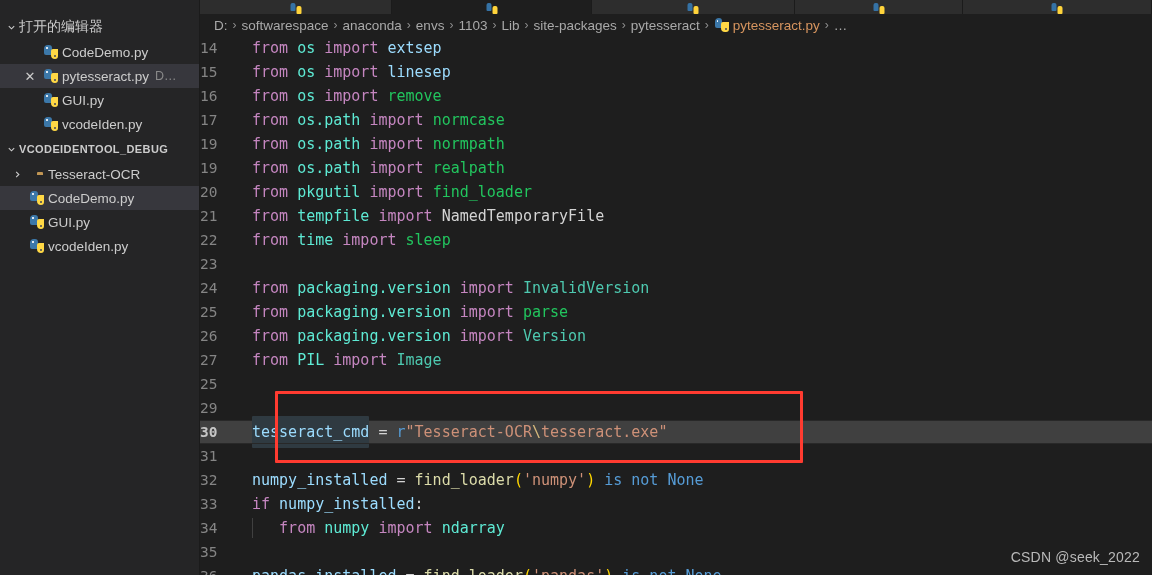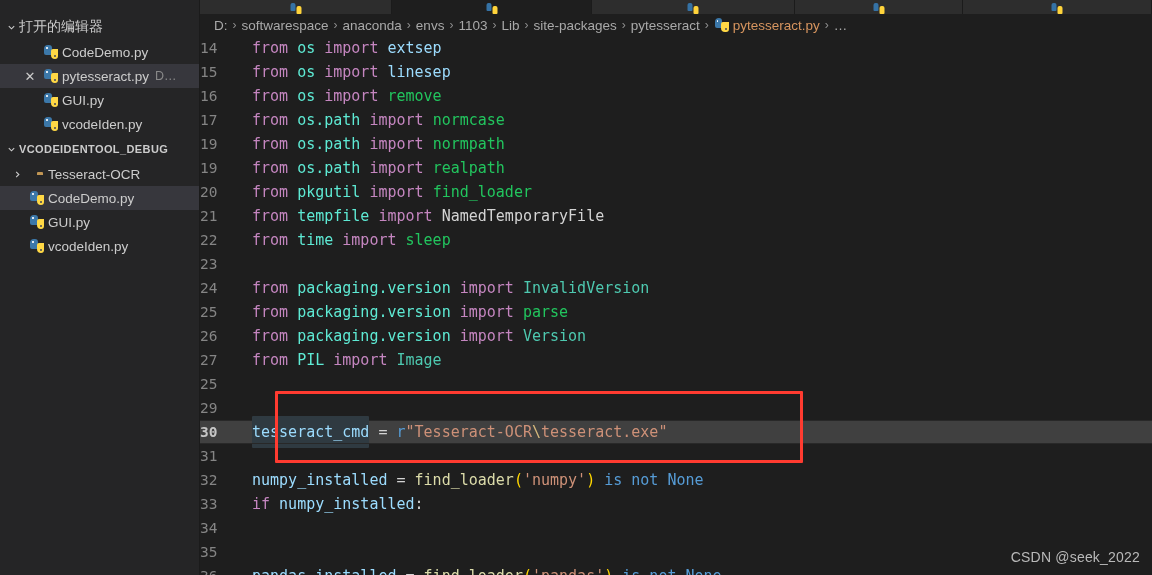--- a/index.html
+++ b/index.html
@@ -420,20 +420,21 @@
             <div class="line">
               <span class="gutter">32</span>
               <span class="code"><span class="t-var">numpy_installed</span><span class="t-op"> = </span><span class="t-fn">find_loader</span><span class="t-punct">(</span><span class="t-str">'numpy'</span><span class="t-punct">)</span><span class="t-op"> </span><span class="t-const">is not</span><span class="t-op"> </span><span class="t-const">None</span></span>
             </div>
             <div class="line">
               <span class="gutter">33</span>
               <span class="code"><span class="t-kw">if</span><span class="t-op"> </span><span class="t-var">numpy_installed</span><span class="t-op">:</span></span>
             </div>
             <div class="line">
               <span class="gutter">34</span>
+              <span class="code"><span class="indent-guide"></span>&nbsp;&nbsp;&nbsp;<span class="t-kw">from </span><span class="t-mod">numpy</span><span class="t-op"> </span><span class="t-kw">import </span><span class="t-mod">ndarray</span></span>
             </div>
             <div class="line">
               <span class="gutter">35</span>
               <span class="code"></span>
             </div>
             <div class="line">
               <span class="gutter">36</span>
               <span class="code"><span class="t-var">pandas_installed</span><span class="t-op"> = </span><span class="t-fn">find_loader</span><span class="t-punct">(</span><span class="t-str">'pandas'</span><span class="t-punct">)</span><span class="t-op"> </span><span class="t-const">is not</span><span class="t-op"> </span><span class="t-const">None</span></span>
             </div>
           </div>

